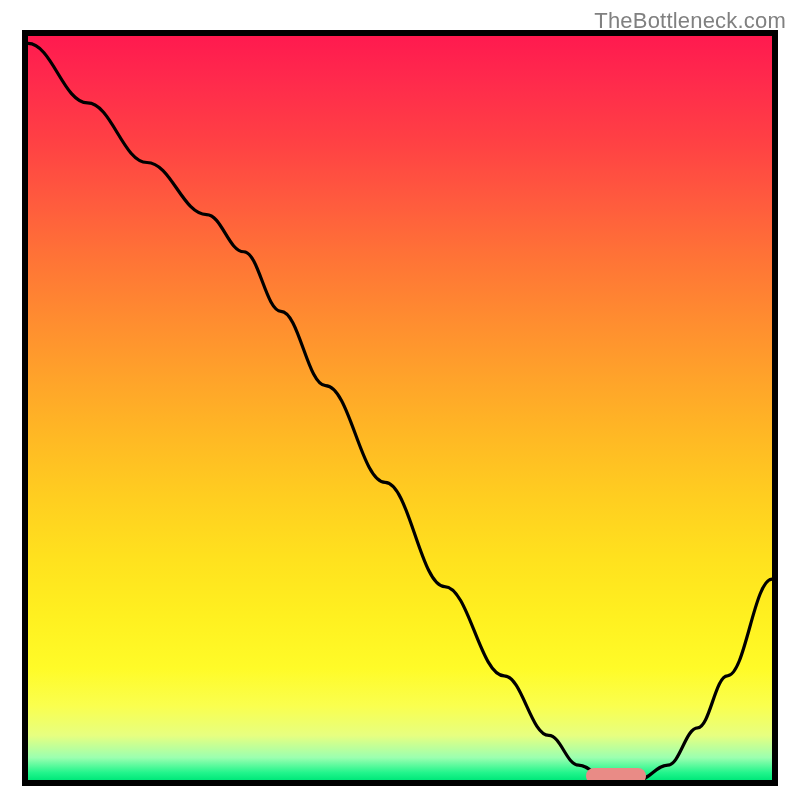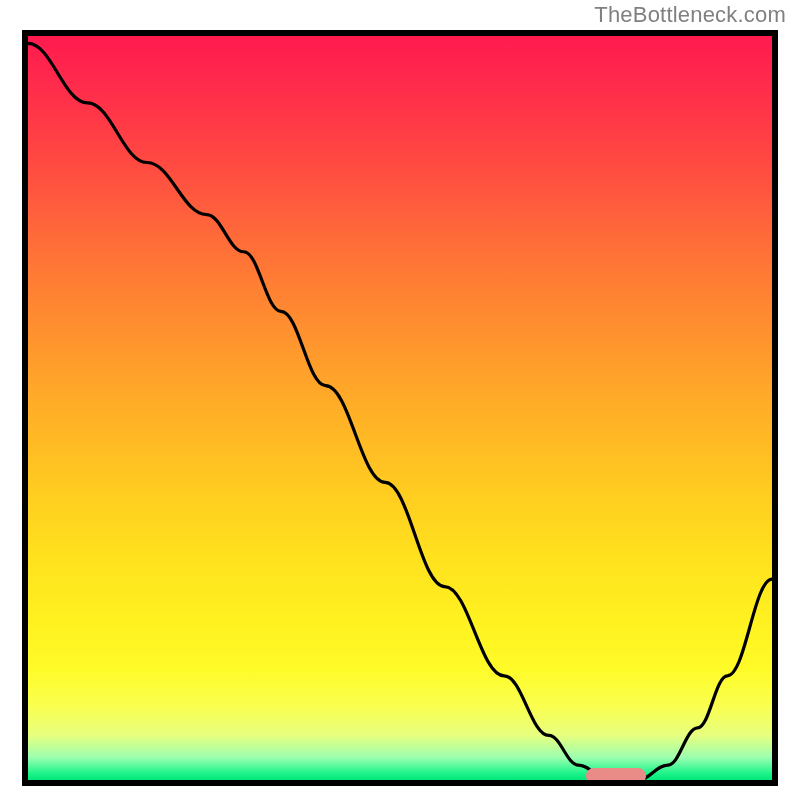--- a/index.html
+++ b/index.html
@@ -11,21 +11,21 @@
     font-family: Arial, Helvetica, sans-serif;
     overflow: hidden;
   }
   .container {
     position: relative;
     width: 800px;
     height: 800px;
   }
   .watermark {
     position: absolute;
-    top: 2px;
+    top: 8px;
     right: 14px;
     color: #808080;
     font-size: 22px;
     font-weight: 400;
     z-index: 10;
     letter-spacing: 0.2px;
   }
   .plot-area {
     position: absolute;
     left: 22px;

